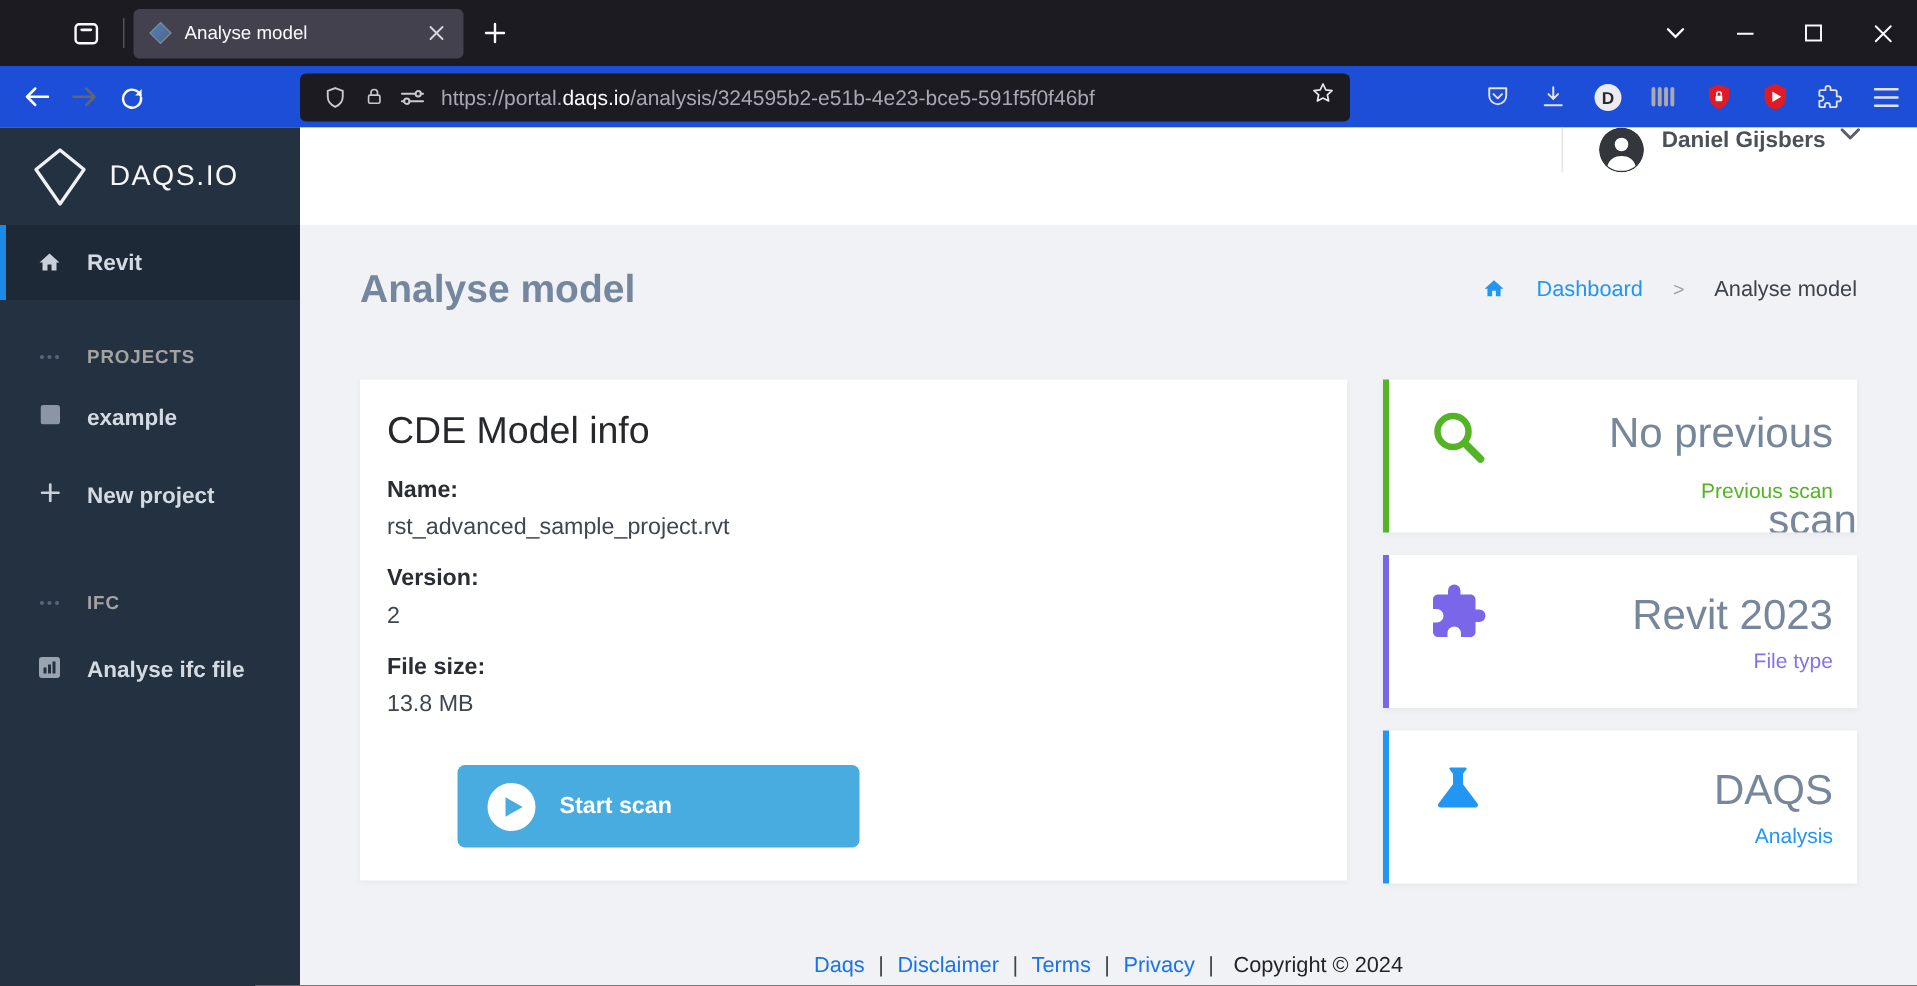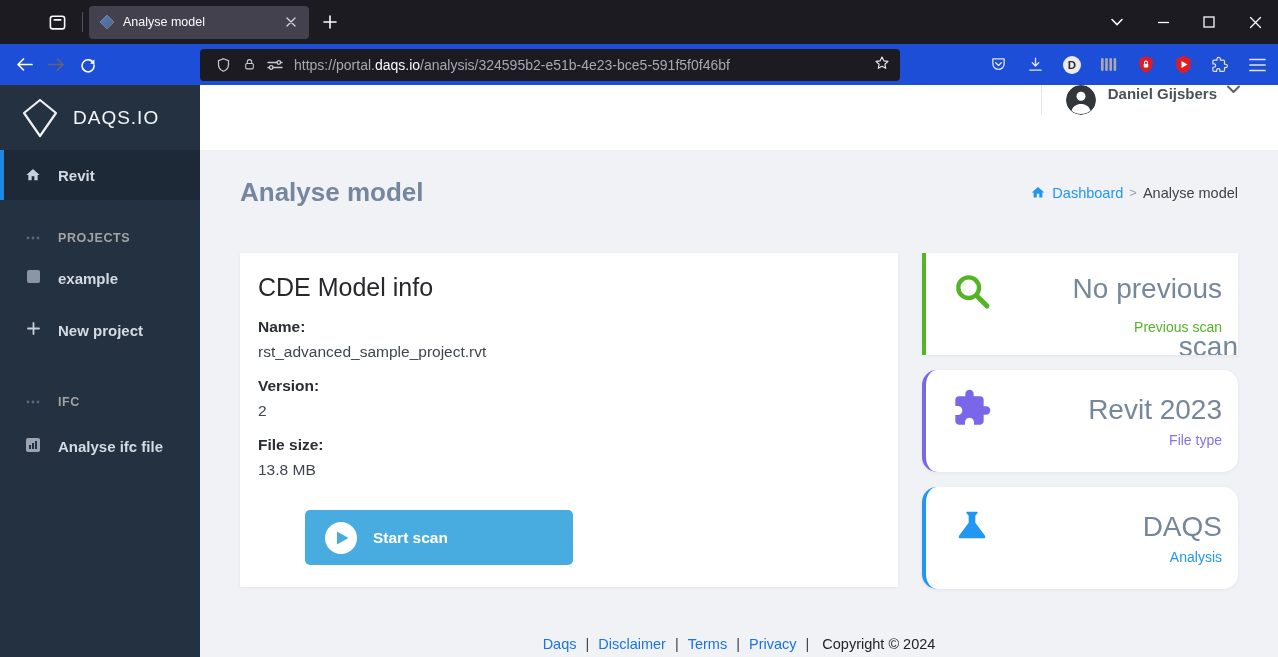--- a/index.html
+++ b/index.html
@@ -59,21 +59,21 @@
   .topbar { height:65px; background:#ffffff; display:flex; justify-content:flex-end;
             padding-right:38px; flex:0 0 65px; }
   .topbar .vsep { width:1px; height:30px; background:#e4e6ea; margin-right:24px; }
   .avatar { width:30px; height:30px; border-radius:50%; overflow:hidden; flex:0 0 30px; }
   .user-name { font-size:15px; font-weight:700; color:#4b5158; margin:0 10px 0 12px; }
   .chev { color:#5a6068; display:flex; }
 
   .content { flex:1; display:flex; flex-direction:column; padding:0 40px; }
   .title-row { margin-top:27px; display:flex; align-items:center; justify-content:space-between; }
   .page-title { font-size:26px; font-weight:700; color:#75879e; }
-  .crumbs { display:flex; align-items:center; font-size:14.5px; gap:6px; }
+  .crumbs { display:flex; align-items:center; font-size:14.5px; gap:20px; }
   .crumbs .home-ic { color:#2196f3; display:flex; }
   .crumb-link { color:#2196f3; }
   .crumb-sep { color:#9aa3ad; font-size:13px; }
   .crumb-cur { color:#3d434b; }
 
   .cards-row { margin-top:45px; display:flex; gap:24px; }
   .model-card { flex:1; background:#fff; height:334px; padding:20px 18px; box-shadow:0 1px 4px rgba(40,50,70,.06); }
   .model-title { font-size:25px; font-weight:500; color:#26282c; }
   .field { margin-top:16px; }
   .field-label { font-size:15.5px; font-weight:700; color:#2a2d33; }
@@ -81,21 +81,21 @@
   .scan-btn { margin-top:31px; margin-left:47px; width:268px; height:55px; background:#49ace0; border:none;
               border-radius:5px; display:flex; align-items:center; padding-left:20px; cursor:pointer; }
   .play-circle { width:32px; height:32px; border-radius:50%; background:#fff; display:flex; align-items:center;
                  justify-content:center; }
   .play-circle svg { margin-left:2px; }
   .scan-btn-label { color:#fff; font-size:15.5px; font-weight:700; margin-left:16px; }
 
   .status-col { width:316px; flex:0 0 316px; display:flex; flex-direction:column; }
   .status-card { background:#fff; height:102px; border-left:4px solid #ccc; position:relative; overflow:hidden;
                  box-shadow:0 1px 4px rgba(40,50,70,.06); }
-  .status-card + .status-card { margin-top:15px;border-radius:15px; }
+  .status-card + .status-card { margin-top:15px; }
   .card-green { border-left-color:#53b425; }
   .card-purple { border-left-color:#7a66e8; }
   .card-blue { border-left-color:#2196f3; }
   .sc-icon { position:absolute; left:26px; top:18px; }
   .sc-body { position:absolute; right:16px; top:0; height:100%; display:flex; flex-direction:column;
              align-items:flex-end; justify-content:center; }
   .sc-title { font-size:28px; color:#76879b; font-weight:500; line-height:1.15; }
   .sc-sub { font-size:14px; margin-top:5px; } .sub-purple { color:#8572e8; } .sub-blue { color:#2196f3; }
   
   .ov-line1 { position:absolute; right:16px; top:20px; font-size:28px; color:#76879b; font-weight:500; }

